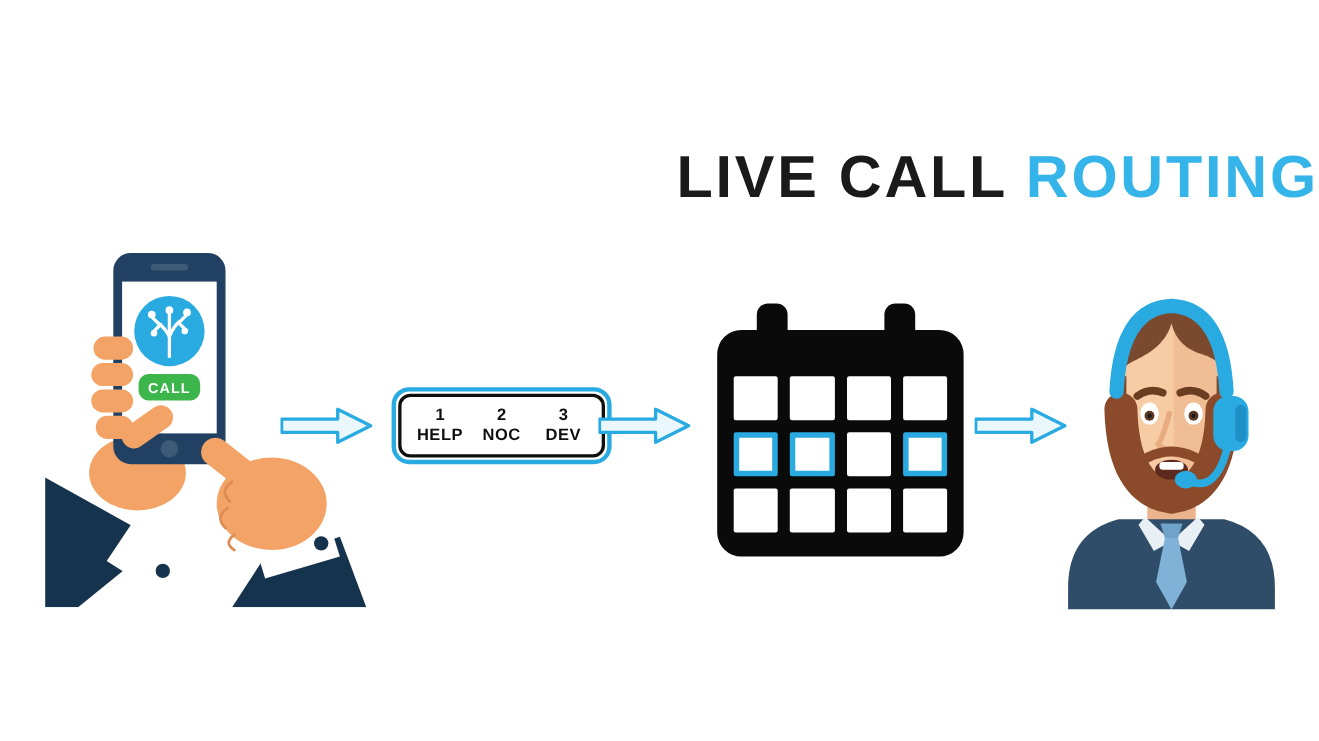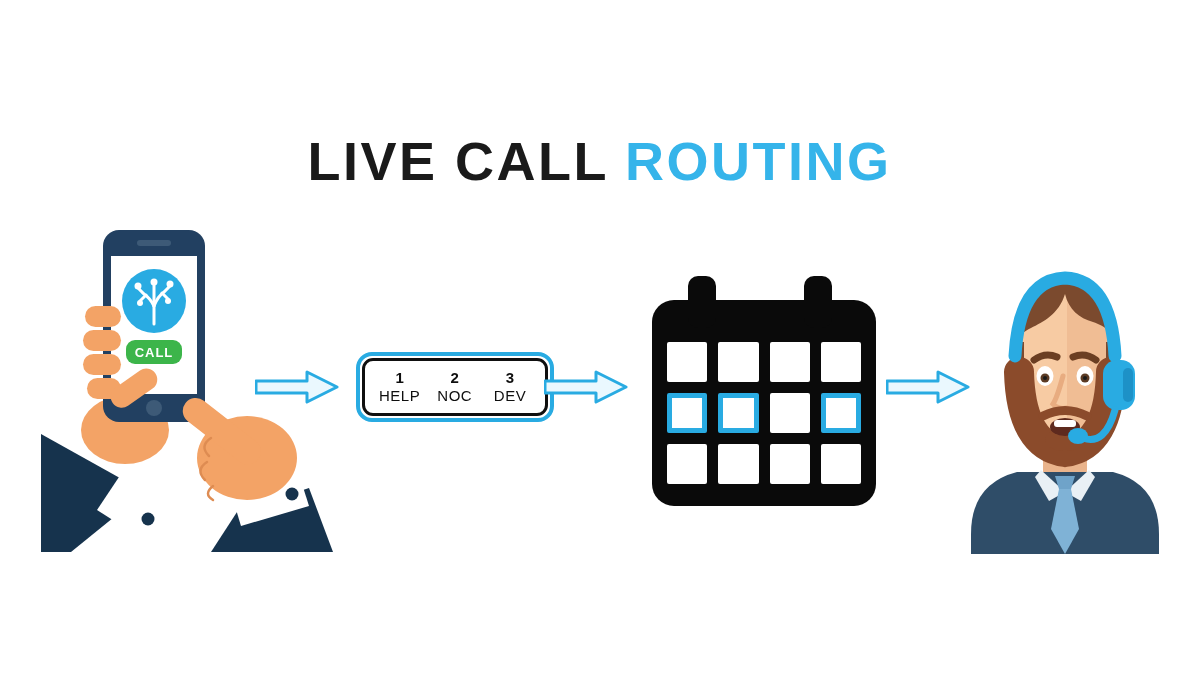--- a/index.html
+++ b/index.html
@@ -12,21 +12,21 @@
     background: #ffffff;
     overflow: hidden;
   }
 
   
   .title {
     position: absolute;
     top: 130px;
     left: 0;
     width: 100%;
-    text-align: center;
+    text-align: right;
     font-size: 54px;
     font-weight: 800;
     letter-spacing: 2.5px;
     white-space: nowrap;
   }
   .t-dark { color: #1a1a1a; margin-right: 16px; }
   .t-blue { color: #35b4ea; }
 
   
   .phone-step { position: absolute; left: 41px; top: 222px; width: 300px; height: 330px; }
@@ -50,21 +50,21 @@
     border: 3px solid #0f0f0f;
     border-radius: 11px;
     padding: 8px 14px;
     background: #ffffff;
     display: grid;
     grid-template-columns: repeat(3, 1fr);
     column-gap: 14px;
   }
   .kp-col { display: flex; flex-direction: column; align-items: center; line-height: 1.2; }
   .kp-digit { font-size: 15px; font-weight: bold; color: #0f0f0f; }
-  .kp-label { font-size: 15px; font-weight: normal; color: #0f0f0f; letter-spacing: 0.5px; }
+  .kp-label { font-size: 15px; font-weight: bold; color: #0f0f0f; letter-spacing: 0.5px; }
 
   
   .calendar {
     position: absolute;
     left: 652px; top: 300px;
     width: 224px; height: 206px;
     background: #0a0a0a;
     border-radius: 22px;
   }
   .cal-ring {

